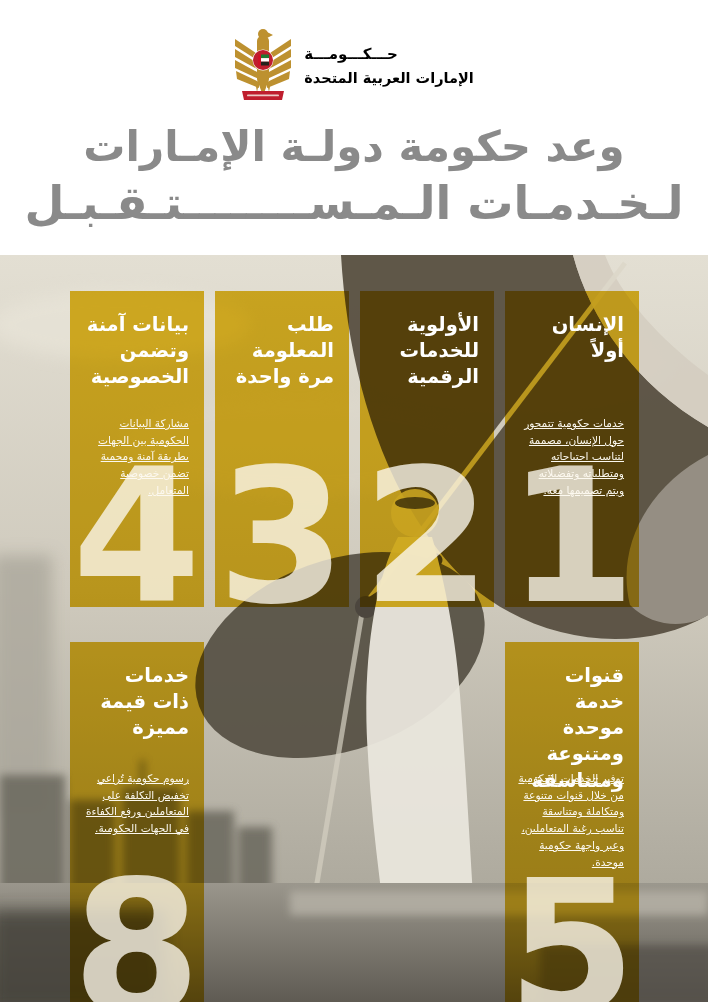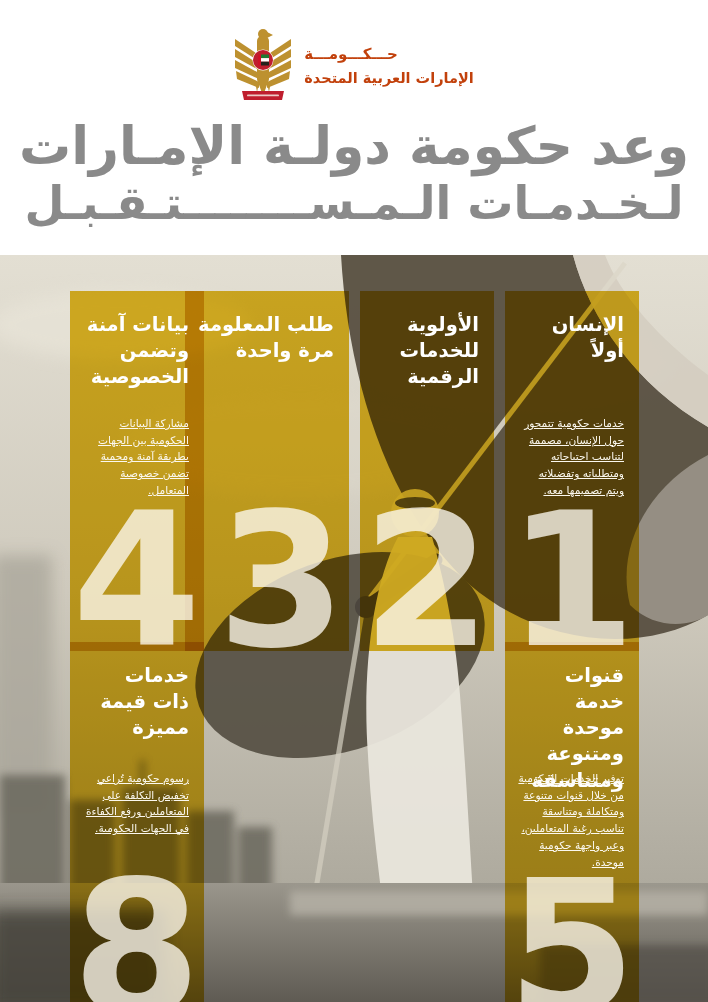--- a/index.html
+++ b/index.html
@@ -7,46 +7,46 @@
     width:708px; height:1002px; position:relative; overflow:hidden;
     background:#ffffff;
     font-family:"DejaVu Sans", sans-serif;
   }
   
   .header {
     position:absolute; top:26px; left:0; width:708px;
     display:flex; justify-content:center; align-items:center; gap:12px;
   }
   .emblem { width:58px; height:78px; flex:0 0 auto; }
-  .header-text { color:#c2410c; text-align:left; }
+  .header-text { color:#000000; text-align:left; }
   .gov-label { font-size:15px; font-weight:bold; letter-spacing:1px; margin-bottom:7px; }
   .country-label { font-size:14.5px; font-weight:bold; }
   
   .title-block {
     position:absolute; top:118px; left:0; width:708px;
     text-align:center; color:#8a8a8a; font-weight:bold;
     direction:rtl;
   }
-  .title-line1 { font-size:52px; line-height:57px; letter-spacing:0px;text-align:center; }
+  .title-line1 { font-size:42px; line-height:57px; letter-spacing:0px;text-align:center; }
   .title-line2 { font-size:46px; line-height:57px; }
   
   .photo {
     position:absolute; top:255px; left:0; width:708px; height:747px;
     background:#c9c4b8;
   }
   .photo svg.bg { position:absolute; top:0; left:0; width:708px; height:747px; }
   
   .card {
     position:absolute; width:134px; direction:rtl;
   }
-  .row1 { top:36px;  height:360px; }
+  .row1 { top:36px;  height:316px; }
   .row2 { top:387px; height:376px; }
   .col-a { right:69px; }   
   .col-b { right:214px; }
-  .col-c { right:359px;padding-left:30px; }
+  .col-c { right:359px; }
   .col-d { right:504px; }
   .card-bg {
     position:absolute; inset:0;
     background:#e3bc26;
     mix-blend-mode:multiply;
   }
   .card-content { position:absolute; inset:0; z-index:2; }
   .card-title {
     padding:21px 15px 0 12px;
     color:#ffffff; font-weight:bold;

